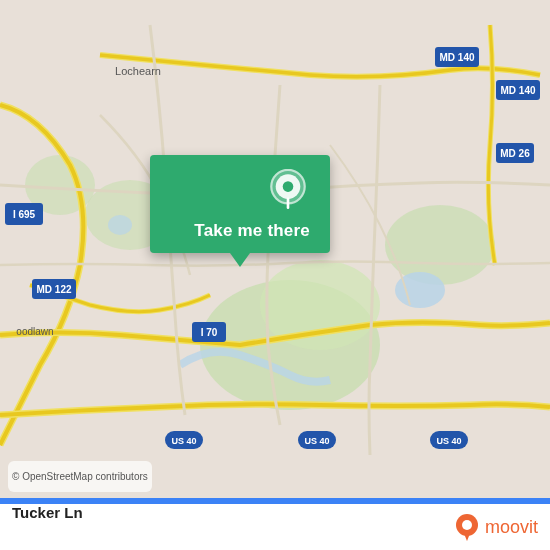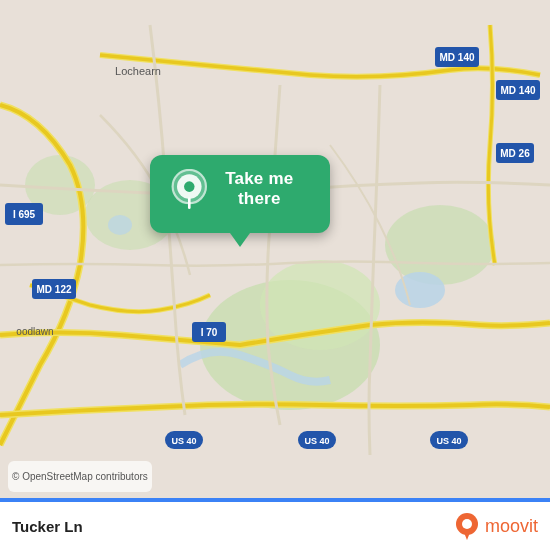--- a/index.html
+++ b/index.html
@@ -29,24 +29,23 @@
 
     
     #bottom-bar {
       position: absolute;
       bottom: 0;
       left: 0;
       right: 0;
       height: 52px;
       background: white;
       display: flex;
-      align-items: center;
       justify-content: space-between;
       padding: 0 12px;
-      border-top: 4px solid #3b82f6;
+      border-top: 6px solid #3b82f6;
       z-index: 10;
     }
 
     #location-info {
       display: flex;
       flex-direction: column;
     }
 
     #location-name {
       font-size: 15px;
@@ -95,26 +94,26 @@
       top: 155px;
       left: 150px;
       z-index: 20;
       display: flex;
       flex-direction: column;
       align-items: center;
     }
 
     #green-card {
       background: #2eaa6e;
-      border-radius: 12px;
+      border-radius: 4px;
       width: 180px;
       padding: 14px 20px 12px 20px;
       display: flex;
-      flex-direction: row;
-      align-items: flex-start;
+      flex-direction: column;
+      align-items: flex-end;
       box-shadow: 0 4px 12px rgba(0,0,0,0.3);
     }
 
     #pin-icon {
       width: 44px;
       height: 44px;
       margin-bottom: 8px;
     }
 
     #take-me-there-btn {

